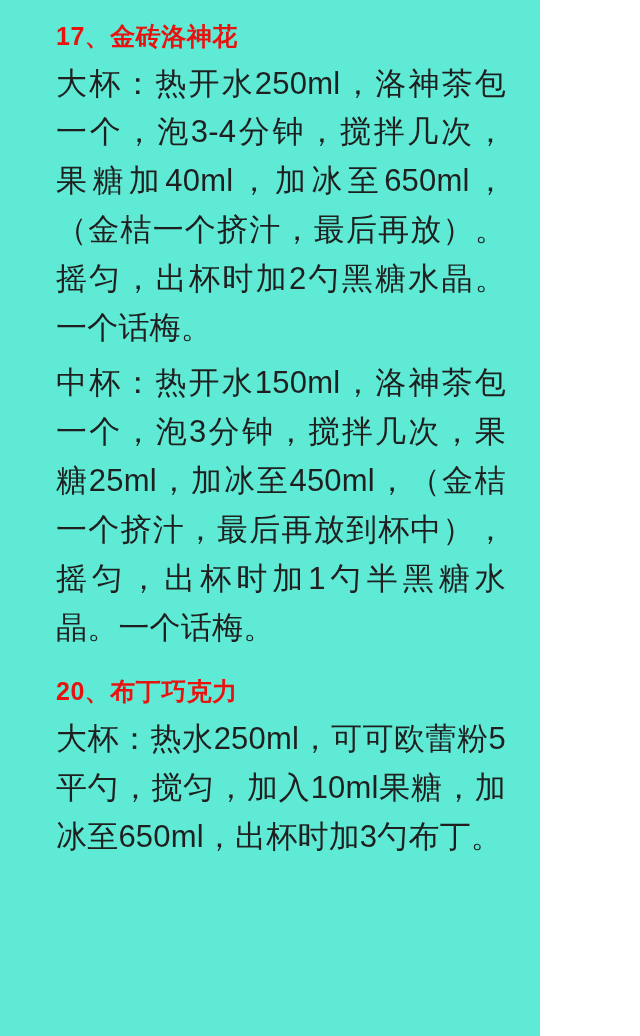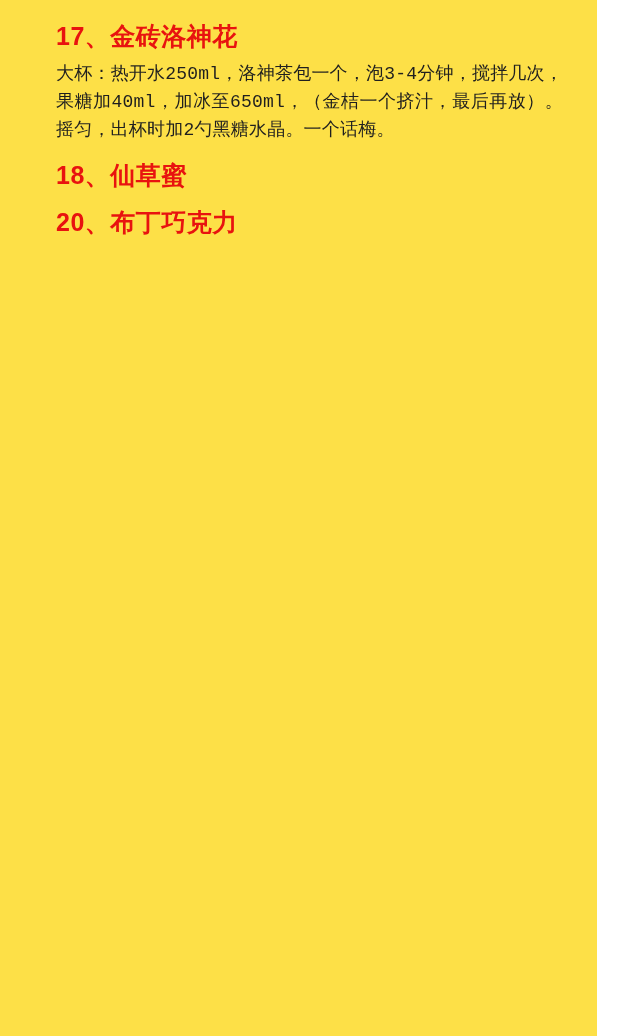--- a/index.html
+++ b/index.html
@@ -8,65 +8,65 @@
     background: #ffffff;
   }
   body {
     width: 640px;
     height: 1036px;
     font-family: "Liberation Sans", "DejaVu Sans", sans-serif;
     color: #1a1a1a;
     overflow: hidden;
   }
   .page {
-    width: 597px;
+    width: 540px;
     height: 1036px;
     box-sizing: border-box;
     padding: 18px 34px 0 56px;
-    background: #fde047;
+    background: #5eead4;
   }
   .recipe {
     margin: 0 0 2px 0;
   }
   .recipe-title {
     color: #e8130f;
     font-weight: bold;
     font-size: 25px;
     line-height: 1.5;
     letter-spacing: 0.5px;
     margin: 0 0 4px 0;
     white-space: nowrap;
   }
   .para {
-    font-size: 18px;
+    font-size: 31px;
     line-height: 1.58;
     letter-spacing: 0.2px;
     margin: 0 0 6px 0;
     text-align: justify;
     text-justify: inter-ideograph;
     color: #1f1f1f;
-    font-family: Liberation Mono, monospace;
   }
   .spacer-sm { height: 6px; }
 </style>
 </head>
 <body>
 
 <div class="page">
 
   <div class="recipe">
     <div class="recipe-title">17、金砖洛神花</div>
     <p class="para">大杯：热开水250ml，洛神茶包一个，泡3-4分钟，搅拌几次，果糖加40ml，加冰至650ml，（金桔一个挤汁，最后再放）。摇匀，出杯时加2勺黑糖水晶。一个话梅。</p>
+    <p class="para">中杯：热开水150ml，洛神茶包一个，泡3分钟，搅拌几次，果糖25ml，加冰至450ml，（金桔一个挤汁，最后再放到杯中），摇匀，出杯时加1勺半黑糖水晶。一个话梅。</p>
   </div>
 
   <div class="spacer-sm"></div>
 
   <div class="recipe">
-    <div class="recipe-title">18、仙草蜜</div>
   </div>
 
   <div class="spacer-sm"></div>
 
   <div class="recipe">
     <div class="recipe-title">20、布丁巧克力</div>
+    <p class="para">大杯：热水250ml，可可欧蕾粉5平勺，搅匀，加入10ml果糖，加冰至650ml，出杯时加3勺布丁。</p>
   </div>
 
 </div>
 
 </body></html>

